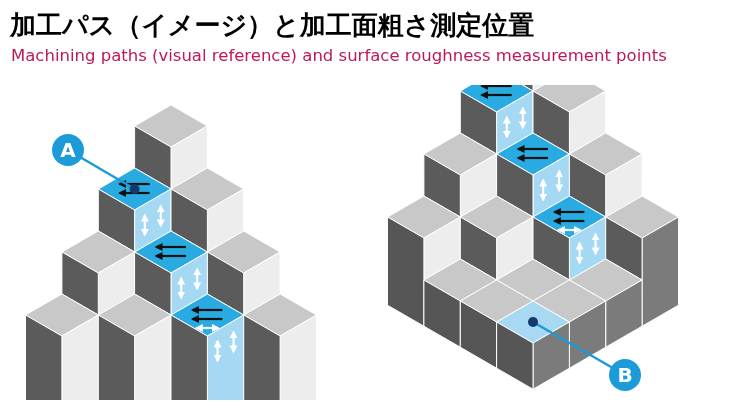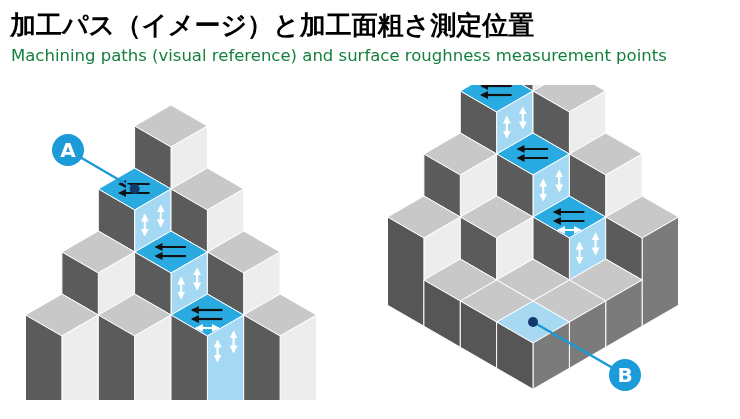--- a/index.html
+++ b/index.html
@@ -1,26 +1,25 @@
 <!DOCTYPE html>
 <html><head>
 <meta charset="utf-8">
 <style>
   html,body{margin:0;padding:0;background:#fff;}
   .page{
     position:relative;width:740px;height:419px;background:#ffffff;overflow:hidden;
     font-family:"DejaVu Sans","Liberation Sans",sans-serif;
-    border-radius:13px;
   }
   .title{
     position:absolute;left:10px;top:8px;font-size:26px;font-weight:bold;color:#000;
     white-space:nowrap;letter-spacing:0px;
   }
   .subtitle{
-    position:absolute;left:11px;top:46px;font-size:16.5px;color:#15803d;white-space:nowrap;
+    position:absolute;left:11px;top:46px;font-size:16.5px;color:#be185d;white-space:nowrap;
   }
   svg.scene{position:absolute;overflow:hidden;}
   #scene-a{left:6px;top:100px;}
   #scene-b{left:342px;top:85px;}
   .marker{
     position:absolute;width:32px;height:32px;border-radius:50%;
     color:#fff;font-weight:bold;font-size:20px;line-height:32px;text-align:center;
     display:flex;align-items:center;justify-content:center;z-index:5;
   }
   #marker-a{left:52px;top:134px;}

